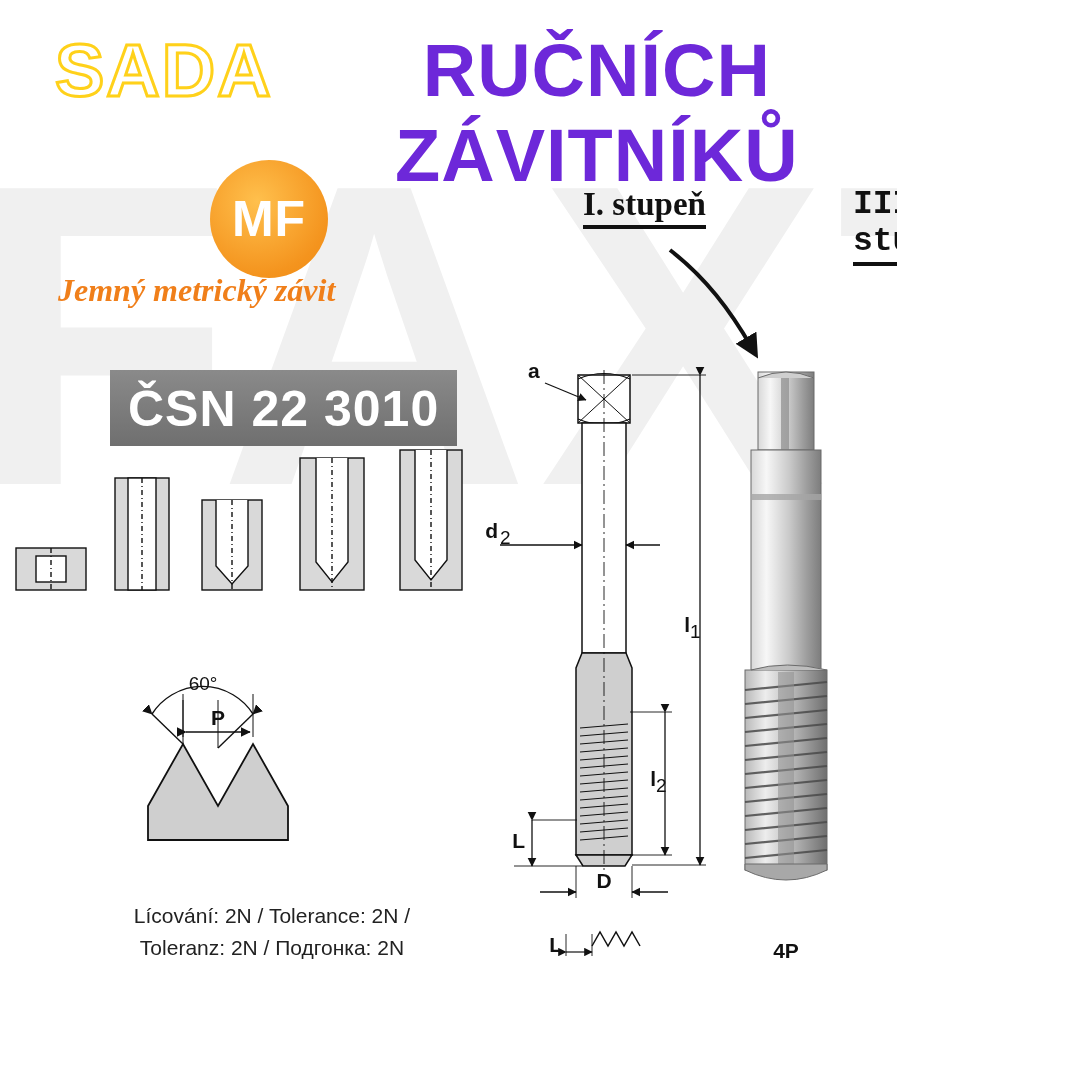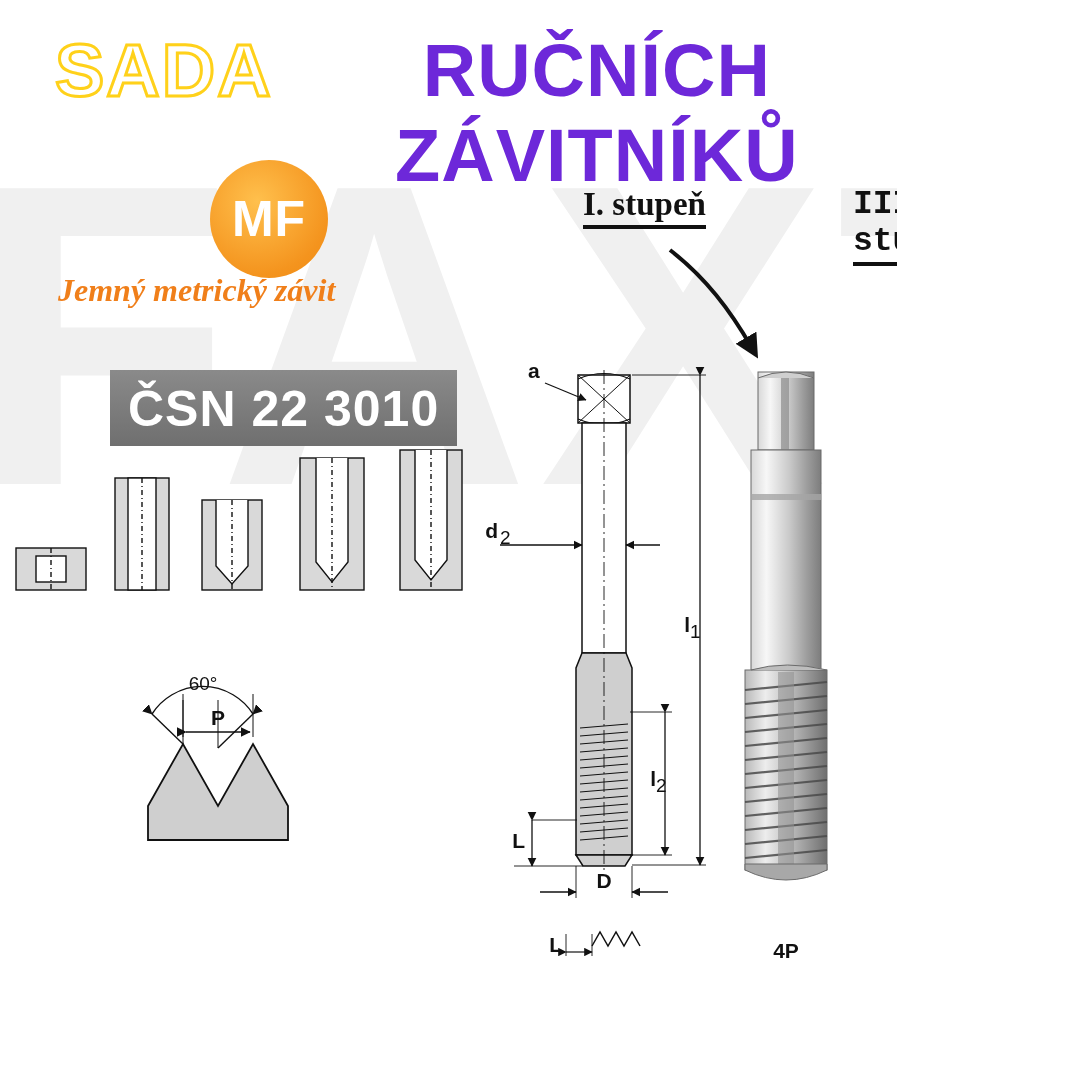--- a/index.html
+++ b/index.html
@@ -185,20 +185,24 @@
   </div>
   <div class="mf-caption">Jemný metrický závit</div>
 
   <div class="norm">
     <span>ČSN 22 3010</span>
   </div>
 
   <div class="stage-label" id="stage1">I. stupeň</div>
   <div class="stage-label" id="stage3">III. stupeň</div>
 
+  <div class="note">
+    <div>Lícování: 2N / Tolerance: 2N /</div>
+    <div>Toleranz: 2N / Подгонка: 2N</div>
+  </div>
 
   <svg class="drawings" width="1080" height="1080" viewBox="0 0 1080 1080">
     <defs>
       <marker id="arrHead" markerWidth="9" markerHeight="9" refX="8" refY="4.5" orient="auto">
         <path d="M0,0 L9,4.5 L0,9 z" fill="#111"></path>
       </marker>
       <marker id="arrHeadSm" markerWidth="7" markerHeight="7" refX="6.5" refY="3.5" orient="auto">
         <path d="M0,0 L7,3.5 L0,7 z" fill="#111"></path>
       </marker>
       <marker id="arrHeadBig" markerWidth="6" markerHeight="6" refX="3" refY="3" orient="auto">

